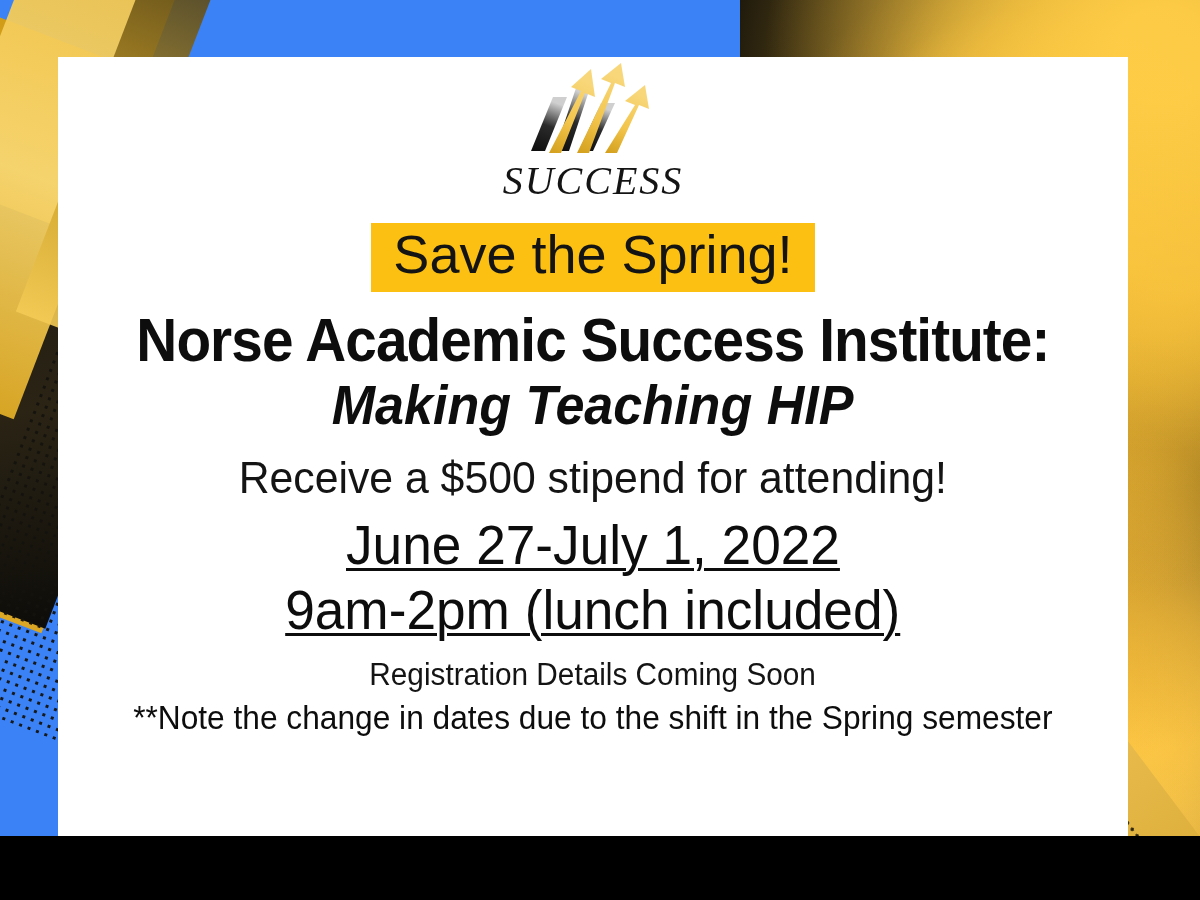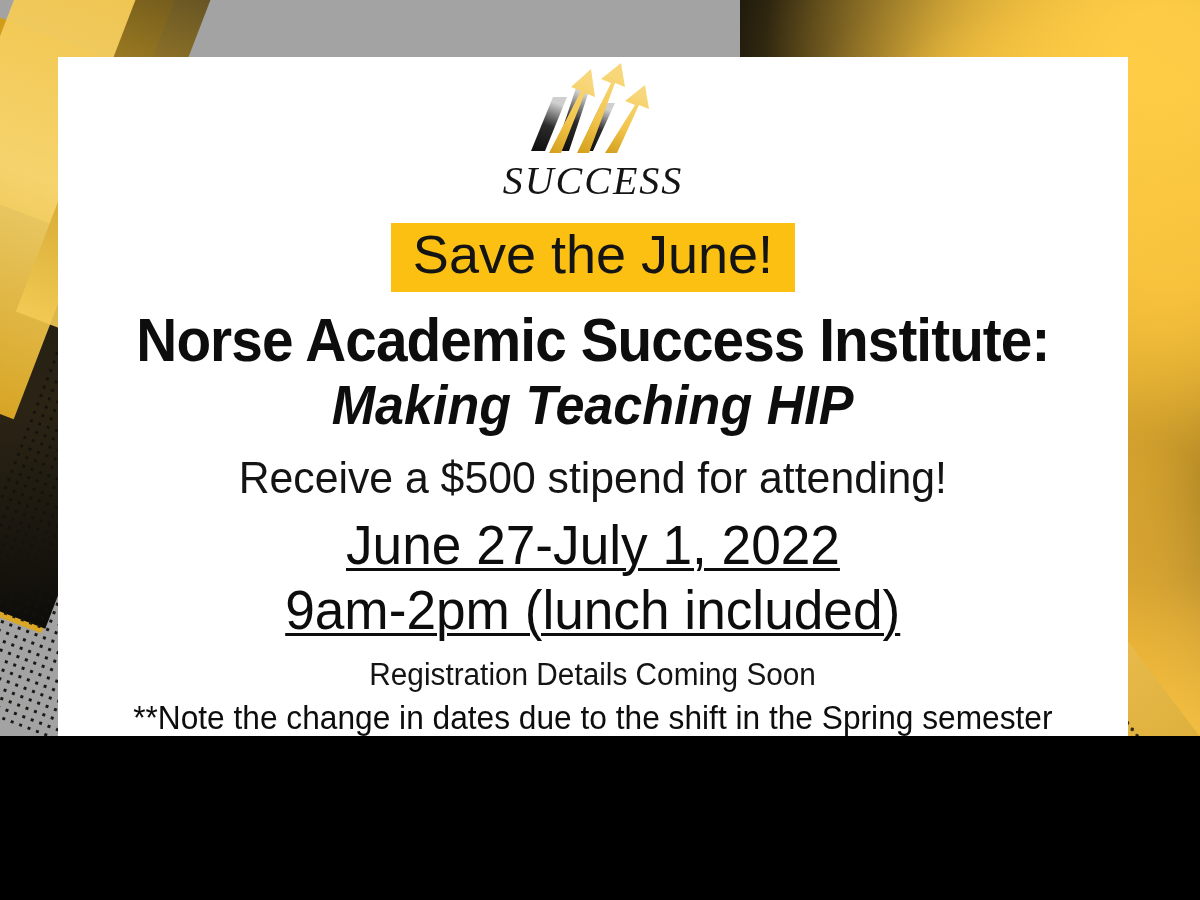--- a/index.html
+++ b/index.html
@@ -3,23 +3,23 @@
 <meta charset="utf-8">
 <style>
   html, body {
     margin: 0;
     padding: 0;
     background: #000;
   }
   #poster {
     position: relative;
     width: 1200px;
-    height: 736px;
+    height: 836px;
     overflow: hidden;
-    background: #a3a3a3;
+    background: #3b82f6;
     font-family: "Liberation Sans", sans-serif;
   }
 
   
   .bg-layer {
     position: absolute;
     inset: 0;
     overflow: hidden;
   }
 
@@ -305,21 +305,21 @@
           <path d="M26,90 L38,90 L62,30 L72,34 L68,6 L48,24 L58,28 Z"></path>
           <path d="M54,90 L66,90 L92,20 L102,24 L98,0 L78,16 L88,20 Z"></path>
           <path d="M82,90 L94,90 L116,42 L126,46 L122,22 L102,38 L112,42 Z"></path>
         </g>
       </svg>
       <div class="logo-word">
         <span class="logo-success">SUCCESS</span>
       </div>
     </div>
 
-    <div class="banner">Save the June!</div>
+    <div class="banner">Save the Spring!</div>
 
     <div class="title-main">Norse Academic Success Institute:</div>
     <div class="title-sub">Making Teaching HIP</div>
 
     <div class="stipend">Receive a $500 stipend for attending!</div>
 
     <div class="date-line">June 27-July 1, 2022</div>
     <div class="date-line second">9am-2pm (lunch included)</div>
 
     <div class="reg-note">Registration Details Coming Soon</div>

